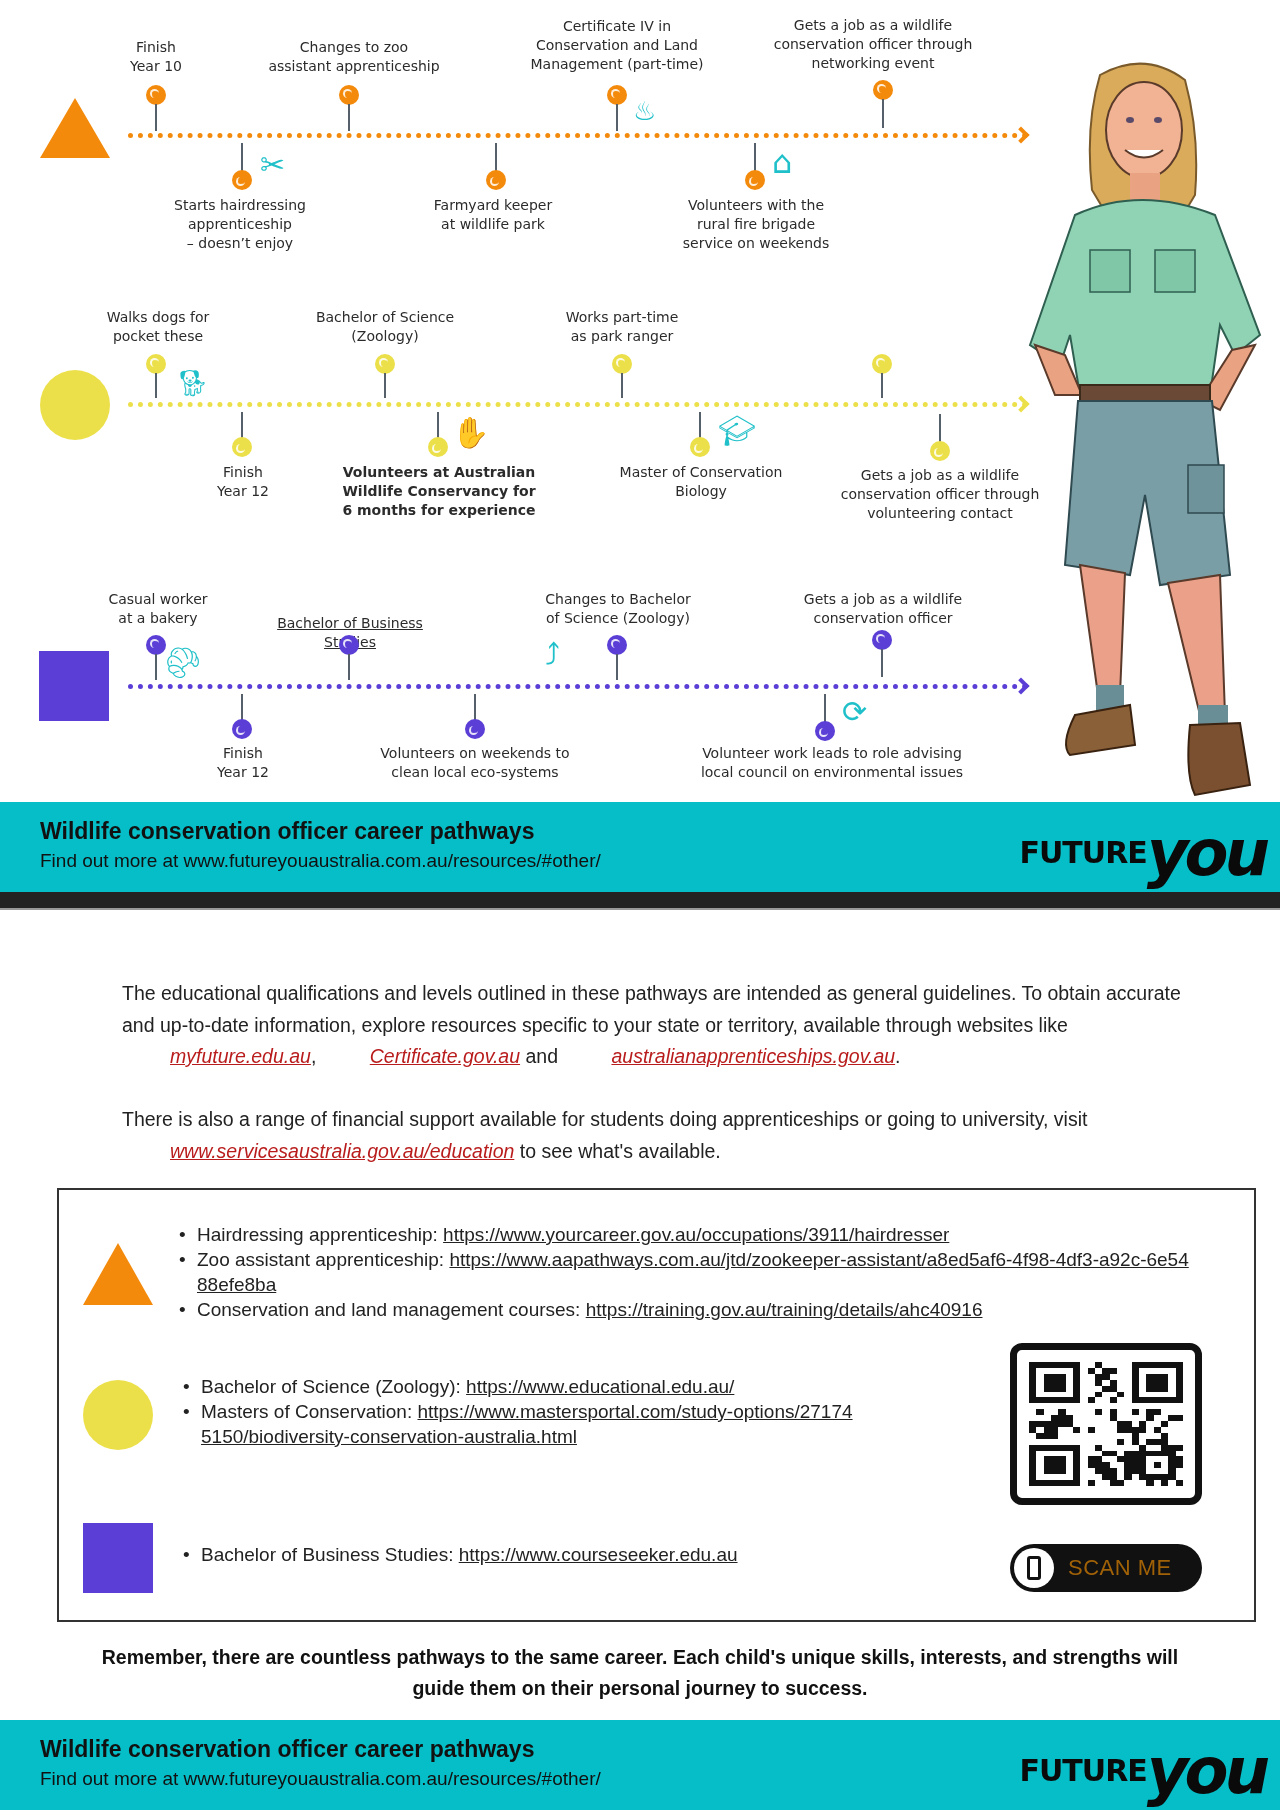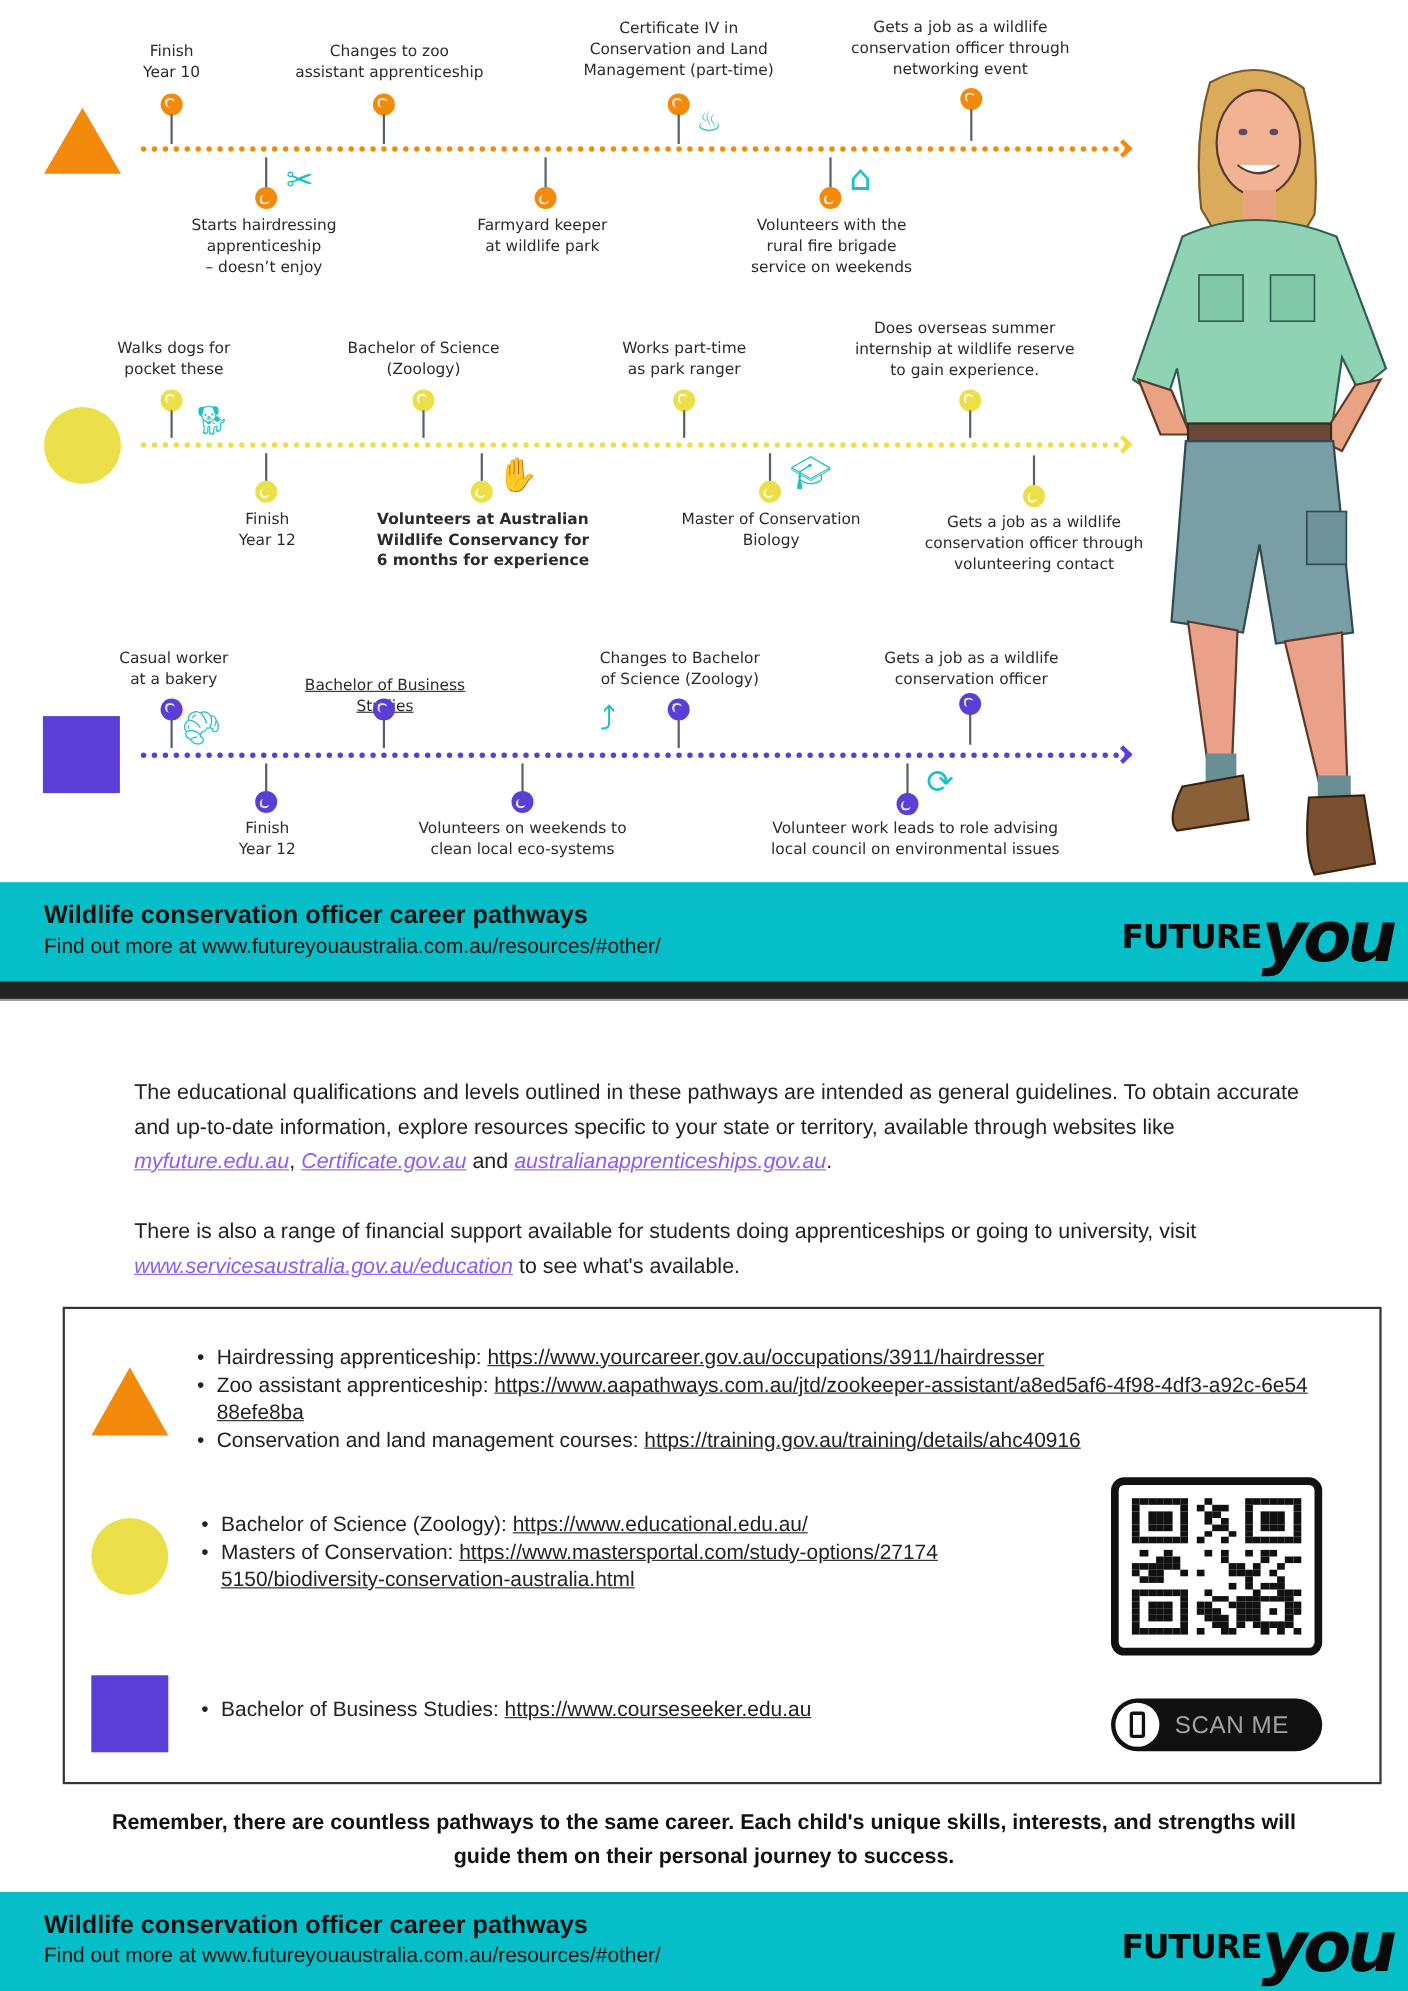--- a/index.html
+++ b/index.html
@@ -33,34 +33,34 @@
   .banner { position: absolute; left: 0; width: 1280px; height: 90px; background: #06bec7; }
   .banner .b-title { position: absolute; left: 40px; top: 16px; font-family: "Liberation Sans", sans-serif; font-weight: bold; font-size: 23px; color: #111; }
   .banner .b-sub { position: absolute; left: 40px; top: 48px; font-family: "Liberation Sans", sans-serif; font-size: 19px; color: #111; }
   .logo { position: absolute; right: 14px; top: 6px; height: 80px; display: flex; align-items: flex-end; color: #0a0a0a; }
   .logo .lf { font-family: "DejaVu Sans", sans-serif; font-weight: bold; font-size: 30px; letter-spacing: -1px; margin-bottom: 18px; }
   .logo .ly { font-family: "DejaVu Sans", sans-serif; font-weight: bold; font-style: italic; font-size: 64px; letter-spacing: -4px; line-height: 70px; }
   .darkbar { position: absolute; left: 0; top: 892px; width: 1280px; height: 18px; background: #232323; border-bottom: 2px solid #9a9a9a; }
 
   
   .para { position: absolute; left: 122px; width: 1070px; font-family: "Liberation Sans", sans-serif; font-size: 19.5px; line-height: 31.5px; color: #222; }
-  .para a { color: #8b5cf6; font-style: italic; text-decoration: underline; }
+  .para a { color: #b91c1c; font-style: italic; text-decoration: underline; margin-left: 48px; }
 
   .resbox { position: absolute; left: 57px; top: 1188px; width: 1199px; height: 434px; border: 2px solid #333; }
   .resbox .kshape { position: absolute; }
   .resbox ul { position: absolute; list-style: none; font-family: "Liberation Sans", sans-serif; font-size: 19px; line-height: 25px; color: #222; }
   .resbox li { position: relative; padding-left: 20px; }
   .resbox li::before { content: "•"; position: absolute; left: 2px; top: 0; }
   .resbox li a { color: #222; text-decoration: underline; }
 
   .qr { position: absolute; left: 1010px; top: 1343px; width: 192px; height: 162px; border: 7px solid #111; border-radius: 12px; background: #fff; padding: 12px; }
   .qr-grid { width: 100%; height: 100%; display: grid; grid-template-columns: repeat(21, 1fr); grid-template-rows: repeat(21, 1fr); }
   .qr-grid span { background: #111; }
   .qr-grid span.w { background: transparent; }
-  .scan { position: absolute; left: 1010px; top: 1544px; width: 192px; height: 48px; background: #111; border-radius: 24px; color: #a3a3a3; display: flex; align-items: center; }
+  .scan { position: absolute; left: 1010px; top: 1544px; width: 192px; height: 48px; background: #111; border-radius: 24px; color: #a16207; display: flex; align-items: center; }
   .scan .ph { width: 40px; height: 40px; margin-left: 4px; border-radius: 50%; background: #fff; display: flex; align-items: center; justify-content: center; }
   .scan .ph i { display: block; width: 14px; height: 24px; border: 3px solid #111; border-radius: 3px; }
   .scan .st { margin-left: 14px; font-family: "Liberation Sans", sans-serif; font-size: 22px; letter-spacing: 0.5px; }
 
   .remember { position: absolute; left: 100px; width: 1080px; top: 1642px; text-align: center; font-family: "Liberation Sans", sans-serif; font-weight: bold; font-size: 19.5px; line-height: 31px; color: #111; }
 </style>
 </head>
 <body>
 
 <div class="section-top">
@@ -136,23 +136,20 @@
   <div class="pin" style="left:375px; top:354px;">
       <div class="ball" style="top:0;background:#ece04a"></div>
       <div class="stick" style="top:19px;height:25px"></div>
     </div>
   <div class="lbl" style="left:622px; top:308px;">Works part-time
 as park ranger</div>
   <div class="pin" style="left:612px; top:354px;">
       <div class="ball" style="top:0;background:#ece04a"></div>
       <div class="stick" style="top:19px;height:25px"></div>
     </div>
-  <div class="lbl" style="left:877px; top:290px;">Does overseas summer
-internship at wildlife reserve
-to gain experience.</div>
   <div class="pin" style="left:872px; top:354px;">
       <div class="ball" style="top:0;background:#ece04a"></div>
       <div class="stick" style="top:19px;height:25px"></div>
     </div>
 
   <div class="pin down" style="left:232px; top:412px;">
       <div class="stick" style="top:0;height:26px"></div>
       <div class="ball" style="top:25px;background:#ece04a"></div>
     </div>
   <div class="lbl" style="left:243px; top:463px;">Finish

